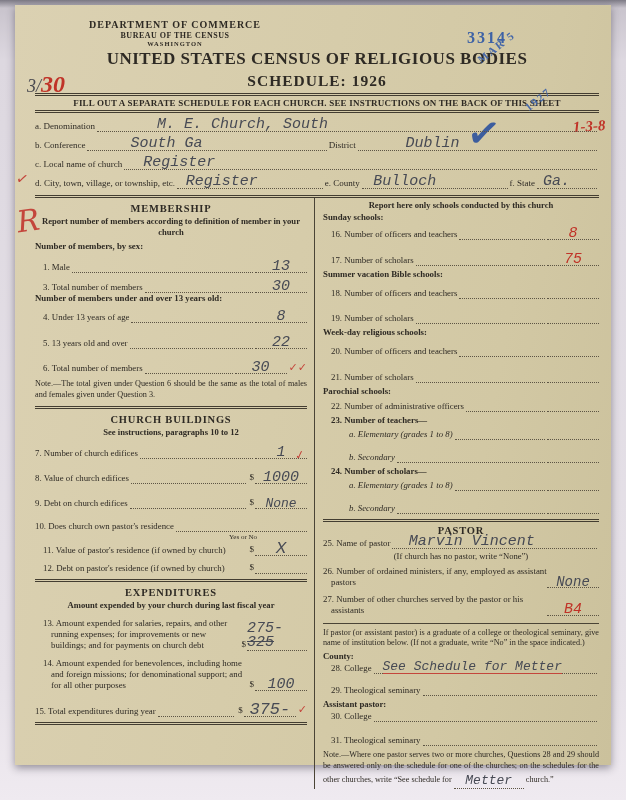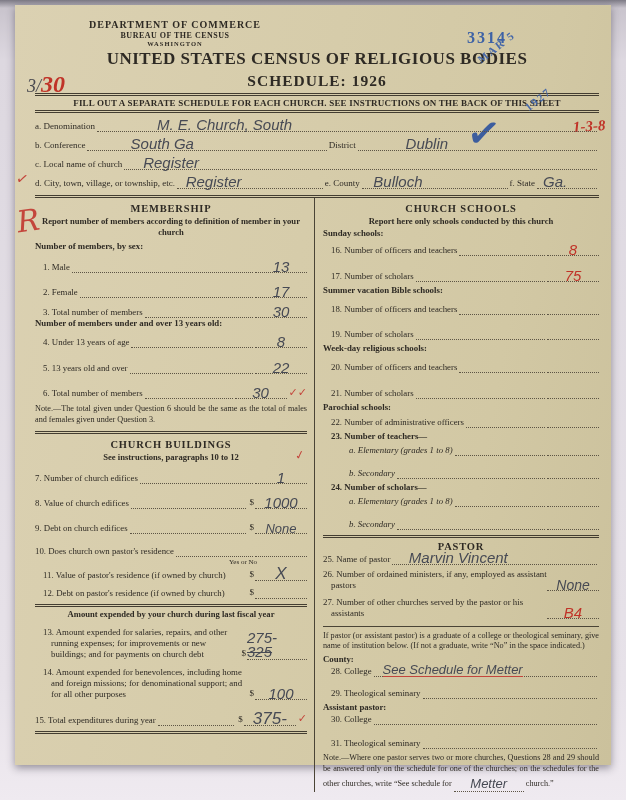--- a/index.html
+++ b/index.html
@@ -36,21 +36,21 @@
   .red-138{position:absolute;top:113px;right:6px;color:#c03328;font-size:15px;font-style:italic;font-weight:bold;transform:rotate(-4deg);}
   .red-R{position:absolute;top:198px;left:2px;color:#c4463c;font-size:30px;font-style:italic;font-family:"DejaVu Serif",serif;transform:rotate(-8deg);}
   .red-check-d{position:absolute;top:165px;left:1px;color:#c4463c;font-size:15px;transform:rotate(10deg);}
   .red-check-paro{position:absolute;top:443px;left:280px;color:#c4463c;font-size:12px;transform:rotate(-12deg);}
   
   .ident{margin-top:4px;}
   .idrow{display:flex;align-items:flex-end;font-size:9px;margin-top:8px;}
   .idrow .lbl{white-space:nowrap;padding-bottom:1px;}
   .dots{flex:1;border-bottom:1px dotted #5d5545;margin:0 2px;position:relative;height:10px;}
   .dots.short{flex:0 0 60px;}
-  .hw{font-family:Liberation Sans, sans-serif;font-style:italic;color:#474a54;}
+  .hw{font-family:Liberation Mono, monospace;font-style:italic;color:#474a54;}
   .hw-on-line{position:absolute;bottom:-1px;left:10%;font-size:13px;white-space:nowrap;line-height:1;}
   .big{font-size:15px;}
   .heavy-rule{border-top:3px double #433d31;margin-top:6px;}
   
   .cols{display:flex;margin-top:0;}
   .col-left{width:272px;border-right:1px solid #4a4436;padding-right:7px;}
   .col-right{flex:1;padding-left:8px;}
   .sec-title{text-align:center;font-weight:bold;font-size:10.5px;letter-spacing:.8px;margin-top:5px;}
   .sec-sub{text-align:center;font-weight:bold;font-size:8.6px;margin-top:2px;line-height:1.25;}
   .plain-sub{font-size:8.8px;margin-top:3px;font-weight:bold;}
@@ -141,27 +141,20 @@
       <div class="sec-sub">Report number of members according to definition of member in your church</div>
       <div class="plain-sub">Number of members, by sex:</div>
 
       <div class="qrow" style="margin-top:9px">
         <span class="qlabel">1. Male</span>
         <span class="dots"></span>
         <span class="val">
             <span class="hw num">13</span>
           </span>
       </div>
-      <div class="qrow" style="margin-top:12px">
-        <span class="qlabel">2. Female</span>
-        <span class="dots"></span>
-        <span class="val">
-            <span class="hw num">17</span>
-          </span>
-      </div>
       <div class="qrow" style="">
         <span class="qlabel">3. Total number of members</span>
         <span class="dots"></span>
         <span class="val">
             <span class="hw num">30</span>
           </span>
       </div>
 
       <div class="plain-sub" style="margin-top:0">Number of members under and over 13 years old:</div>
       <div class="qrow">
@@ -230,20 +223,21 @@
       </div>
       <div class="qrow" style="margin-top:5px">
         <span class="qlabel-wrap">12. Debt on pastor's residence (if owned by church)</span>
         <span class="dollar">$</span>
         <span class="val">
             <span class="hw num"></span>
           </span>
       </div>
       <div class="rule2"></div>
 
+      <div class="sec-title">EXPENDITURES</div>
       <div class="sec-sub">Amount expended by your church during last fiscal year</div>
       <div class="qrow" style="margin-top:7px;align-items:flex-end">
         <span class="qlabel-wrap">13. Amount expended for salaries, repairs, and other running expenses; for improvements or new buildings; and for payments on church debt</span>
         <span class="dollar">$</span>
         <span class="stack">
           <span class="hw">275-</span>
           <span class="hw strike">325</span>
         </span>
       </div>
       <div class="qrow" style="margin-top:7px">
@@ -259,21 +253,20 @@
         <span class="dollar">$</span>
         <span class="val">
             <span class="hw num" style="font-size:17px">375-</span>
           </span>
         <span class="checkmarks">✓</span>
       </div>
       <div class="rule2"></div>
     </div>
 
     <div class="col-right">
-      <div class="sec-title">CHURCH SCHOOLS</div>
       <div class="sec-sub">Report here only schools conducted by this church</div>
       <div class="plain-sub" style="margin-top:1px">Sunday schools:</div>
 
       <div class="qrow" style="margin-top:5px">
         <span class="qlabel">16. Number of officers and teachers</span>
         <span class="dots"></span>
         <span class="val">
             <span class="hw num red">8</span>
           </span>
       </div>
@@ -344,20 +337,21 @@
       </div>
       <div class="rule2"></div>
 
       <div class="sec-title" style="margin-top:3px">PASTOR</div>
       <div class="qrow" style="margin-top:2px">
         <span class="qlabel" style="padding-left:0">25. Name of pastor</span>
         <span class="dots">
             <span class="hw hw-on-line big" style="left:8%">Marvin Vincent</span>
           </span>
       </div>
+      <div class="sec-sub" style="font-weight:normal">(If church has no pastor, write “None”)</div>
       <div class="qrow" style="margin-top:4px">
         <span class="qlabel-wrap" style="padding-left:8px;text-indent:-8px">26. Number of ordained ministers, if any, employed as assistant pastors</span>
         <span class="val">
             <span class="hw num" style="font-size:14px">None</span>
           </span>
       </div>
       <div class="qrow" style="margin-top:6px">
         <span class="qlabel-wrap" style="padding-left:8px;text-indent:-8px">27. Number of other churches served by the pastor or his assistants</span>
         <span class="val">
             <span class="hw num red">B4</span>

